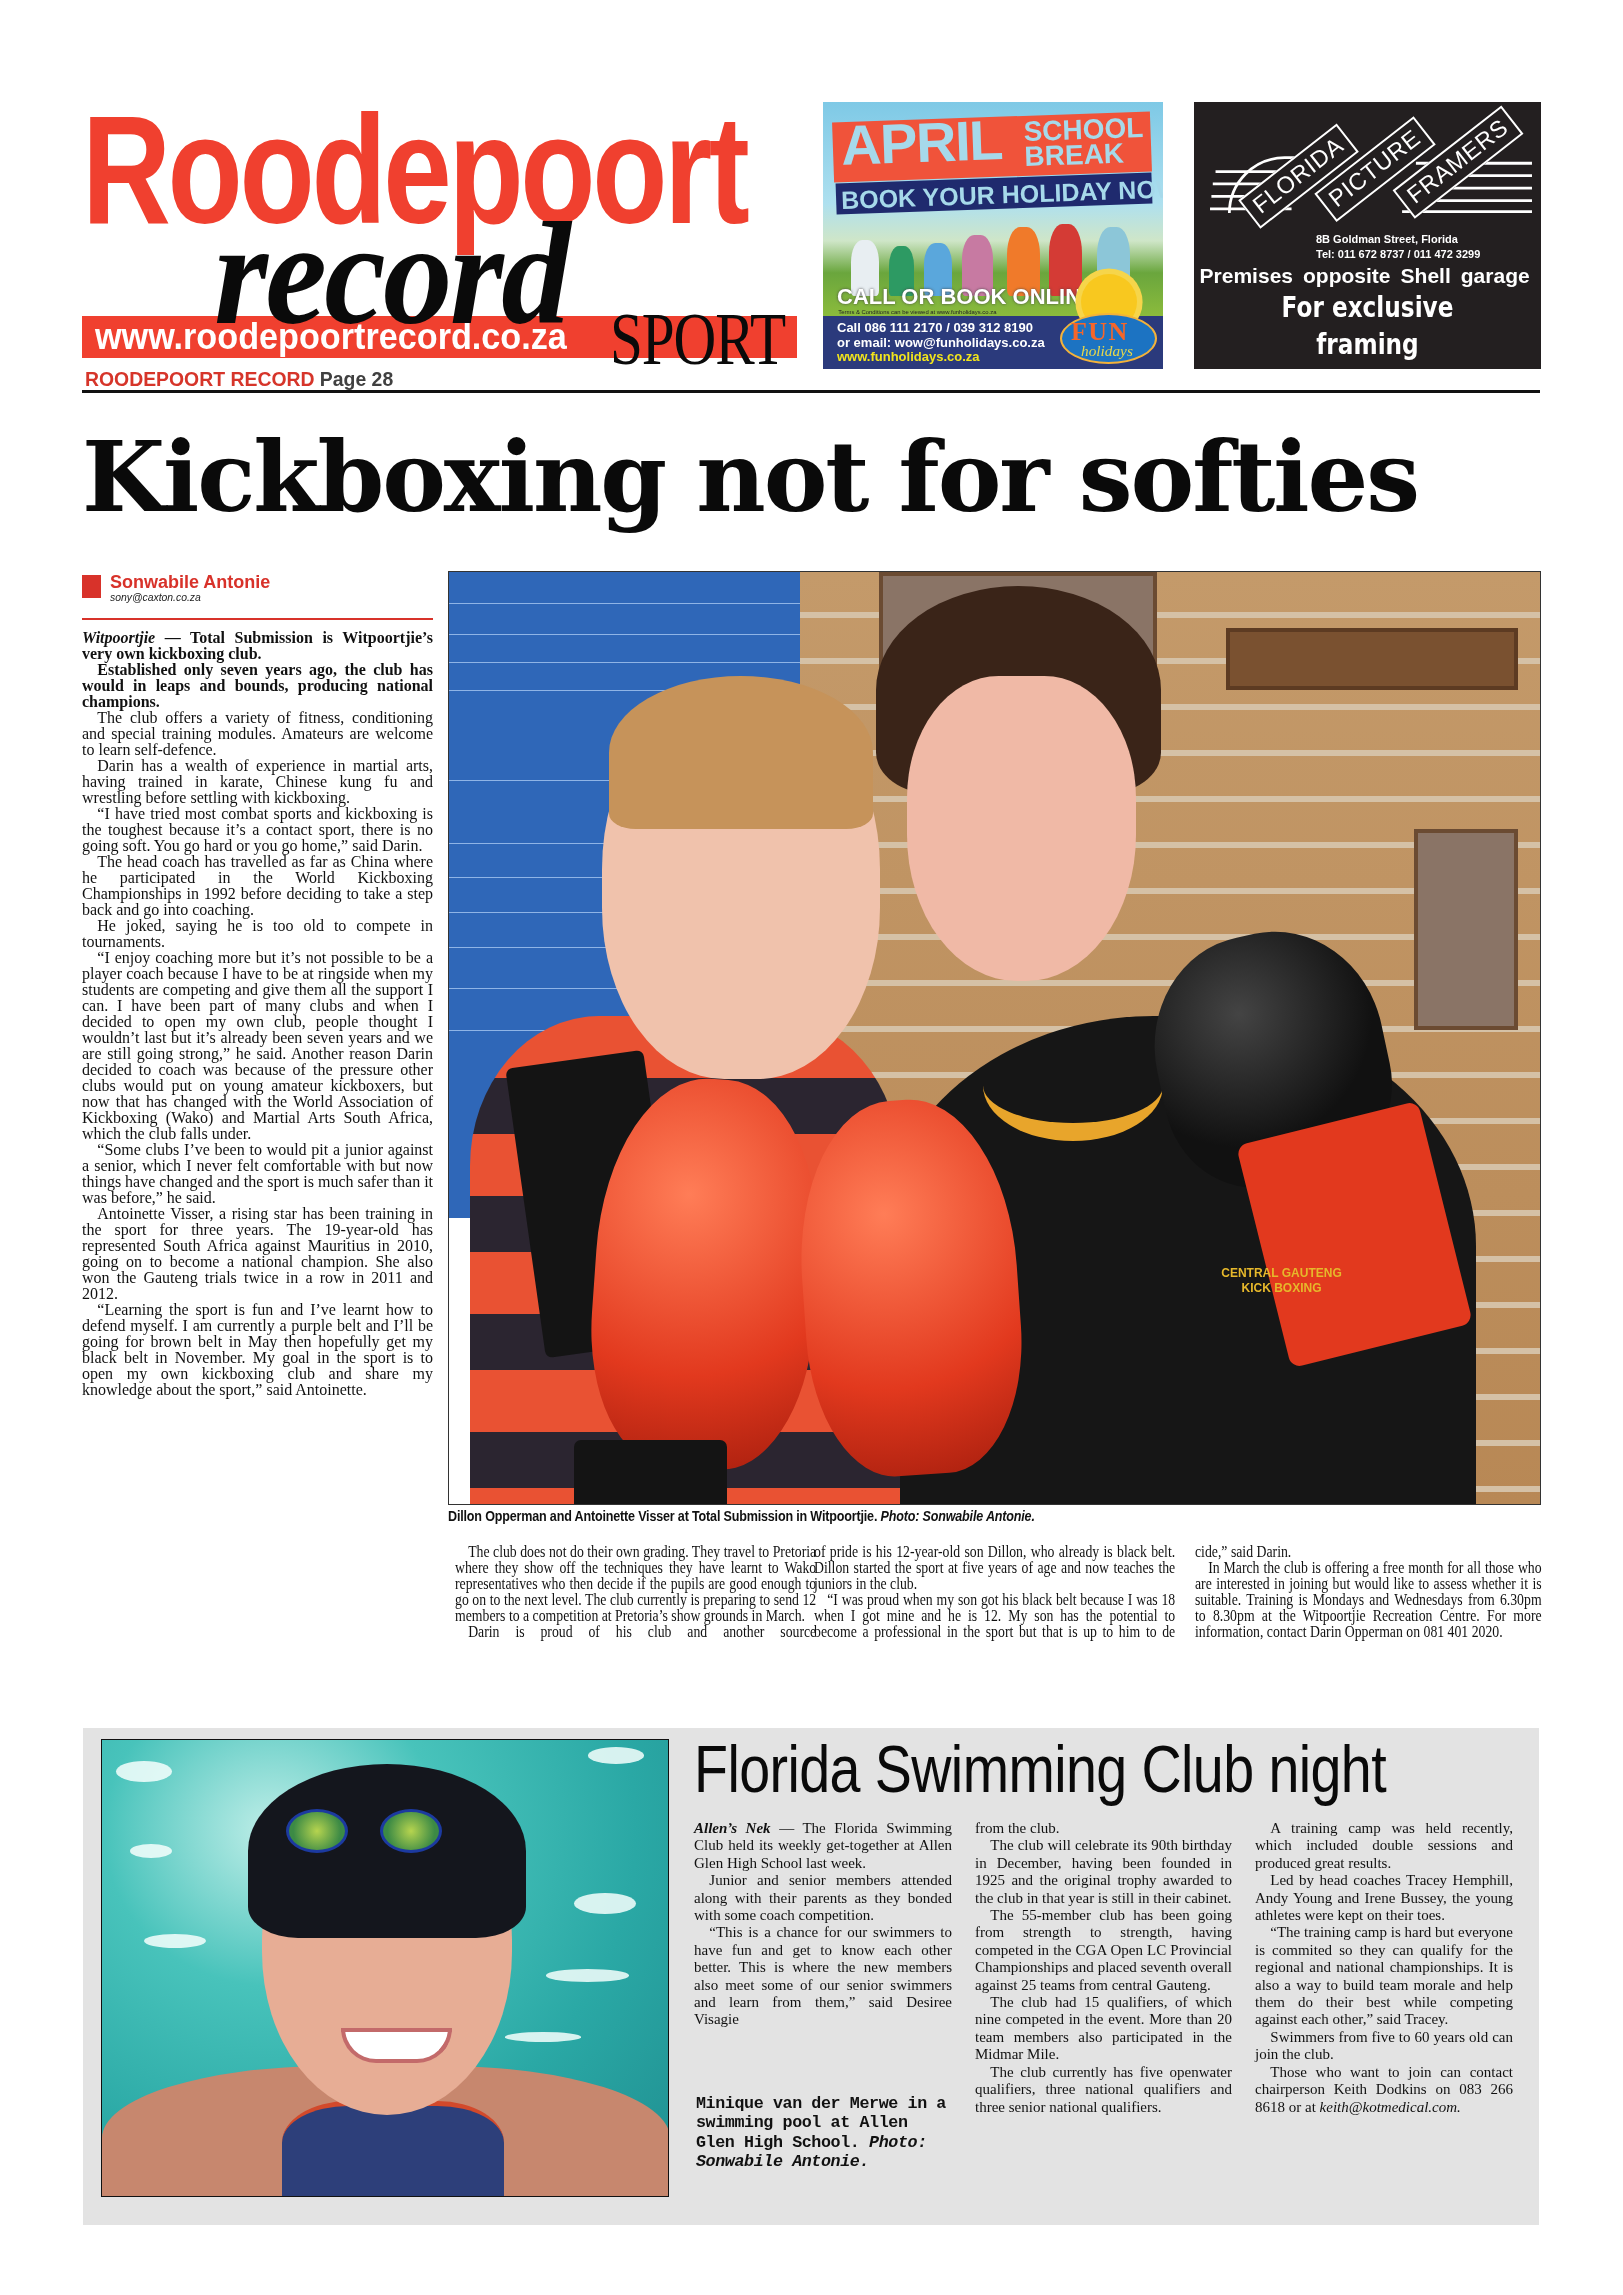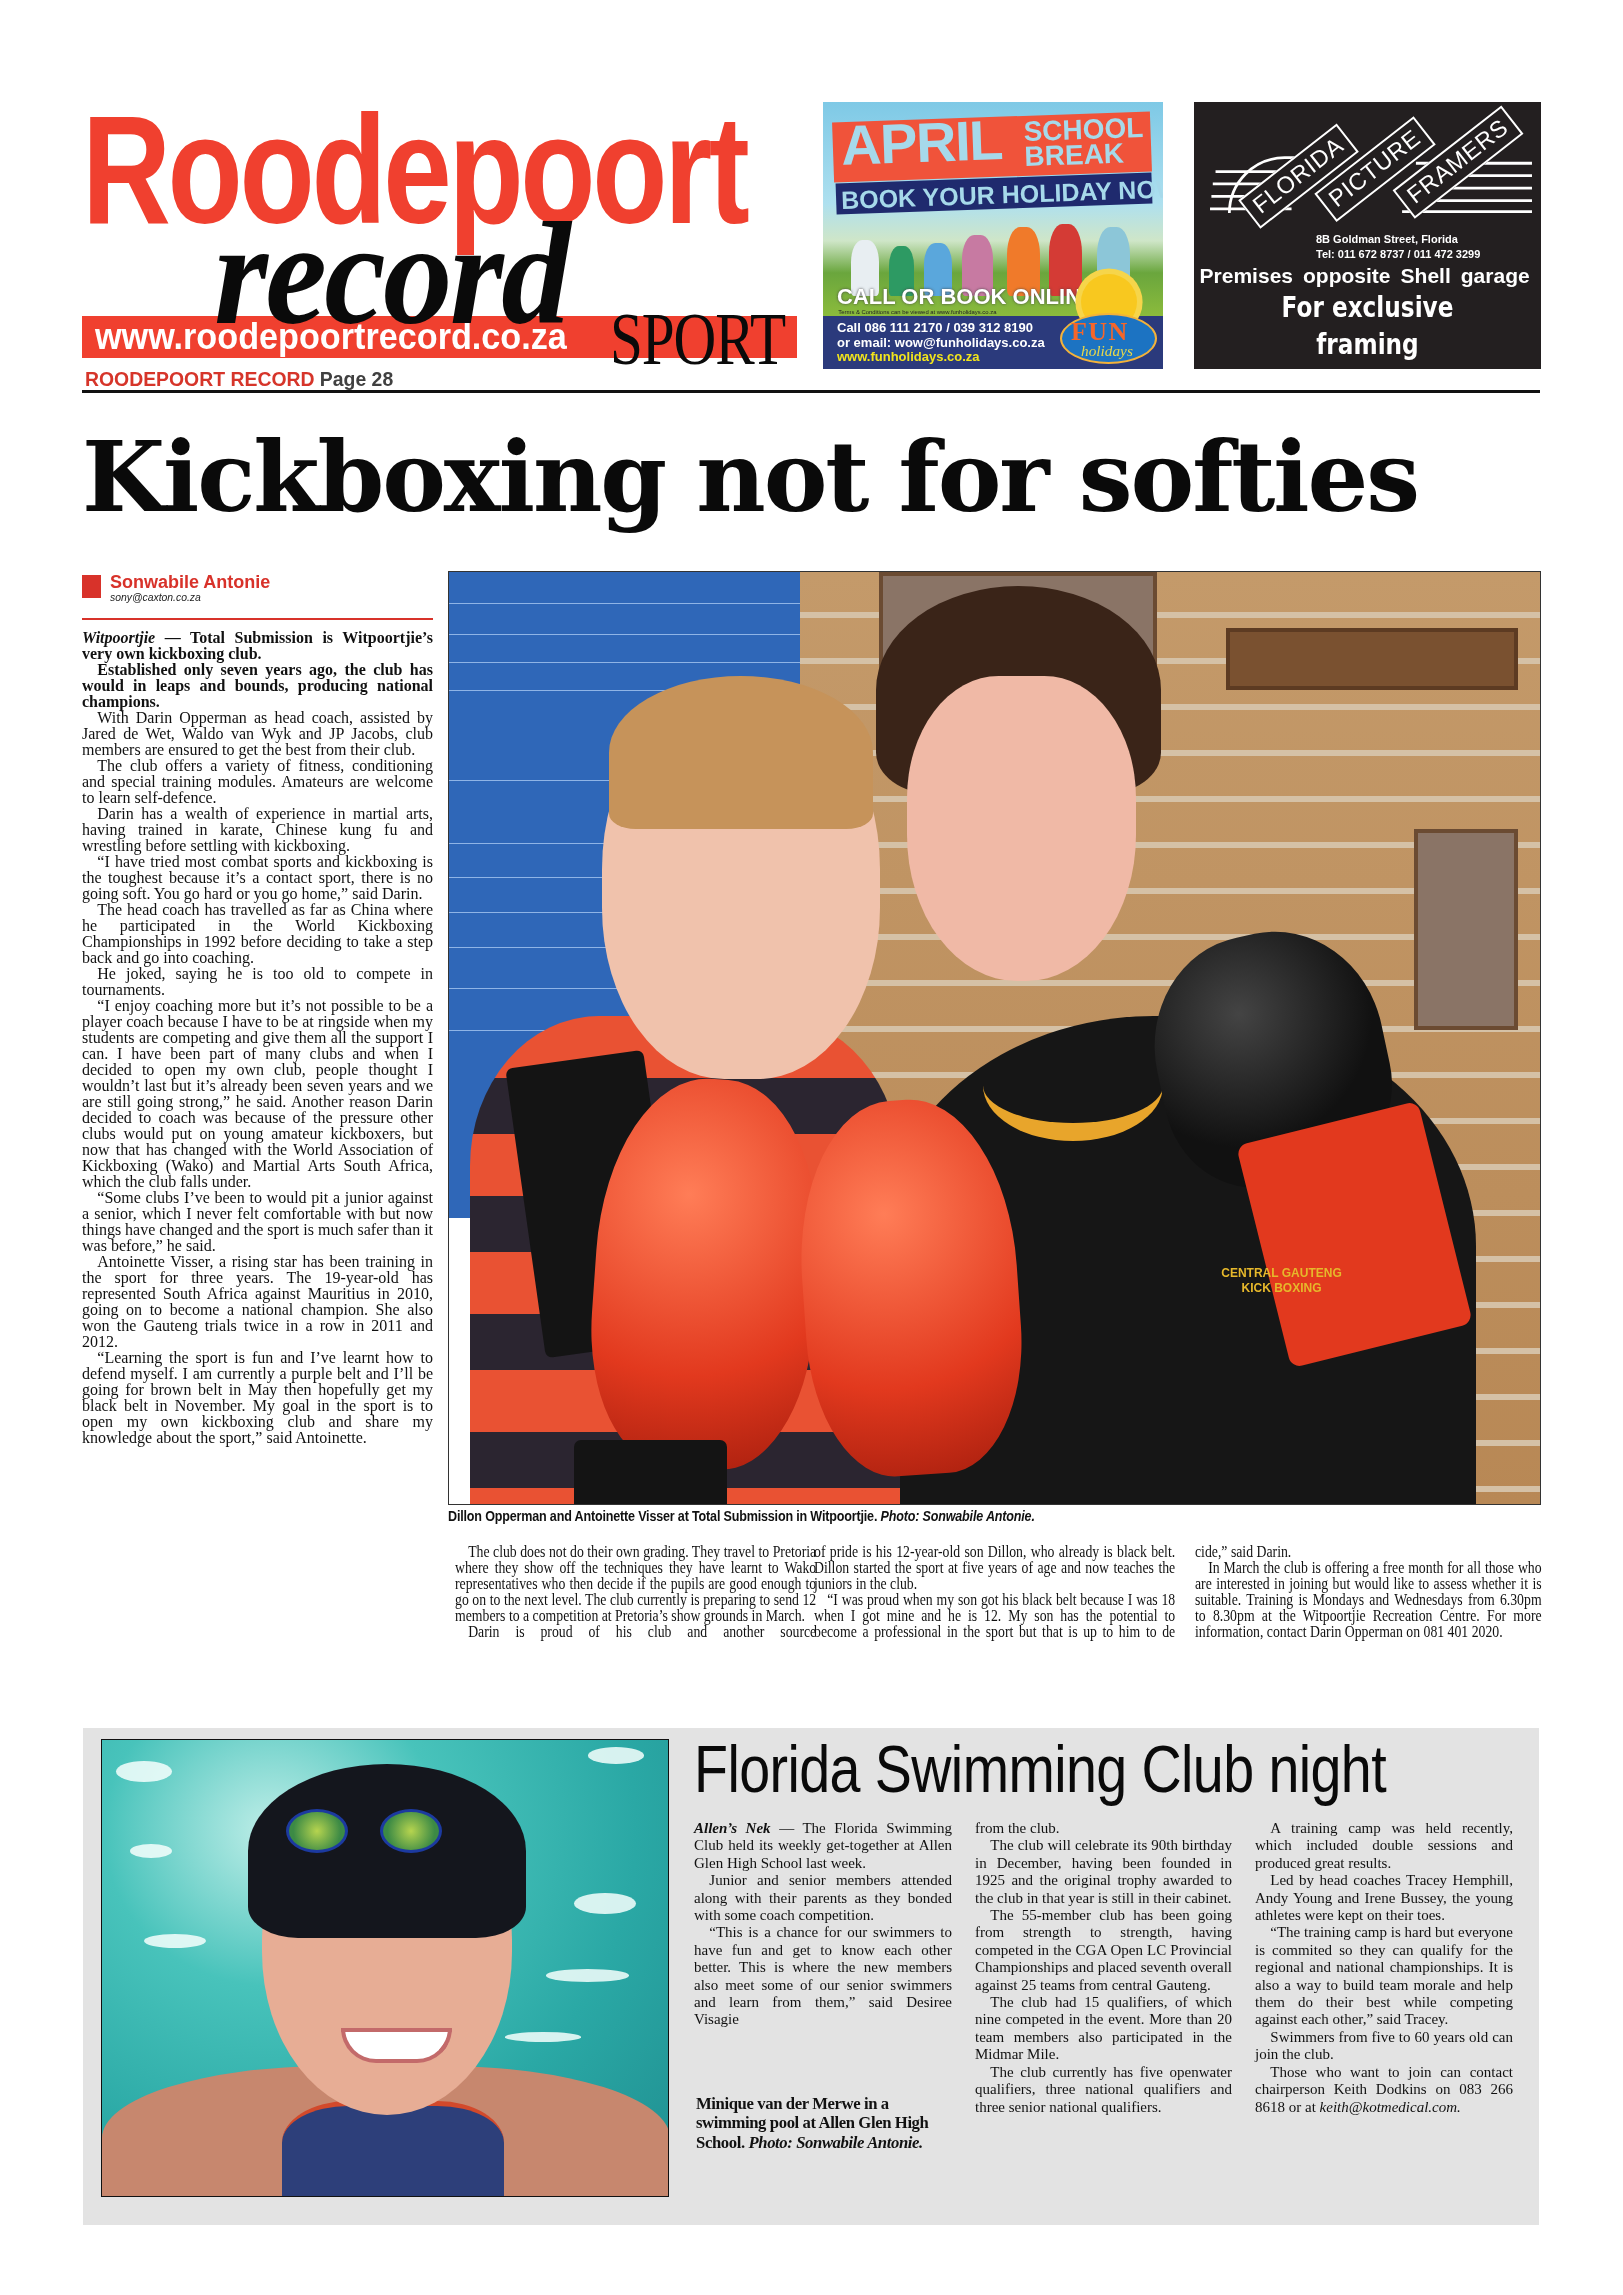--- a/index.html
+++ b/index.html
@@ -134,21 +134,21 @@
   .sw-smile { position: absolute; left: 239px; top: 288px; width: 111px; height: 35px; border-radius: 0 0 56px 56px; background: #fff; border: 4.2px solid #c36a6a; }
   #swim-title { left: 694px; top: 1735px; font-family: "Liberation Sans", sans-serif; font-weight: 400; font-size: 67px; line-height: 1; color: #0a0a0a; white-space: nowrap; transform: scaleX(0.83); transform-origin: left top; letter-spacing: -0.7px; }
   .swim-col { position: absolute; font-family: "Liberation Serif", serif; font-size: 15px; line-height: 17.4px; text-align: justify; color: #111; }
   .swim-col p { text-indent: 15.3px; }
   .swim-col p.first { text-indent: 0; }
   .swim-col .dateline { font-style: italic; font-weight: 700; }
   #swim-col1 { left: 694px; top: 1820px; width: 258px; }
   #swim-col2 { left: 975px; top: 1820px; width: 257px; }
   #swim-col3 { left: 1255px; top: 1820px; width: 258px; }
   .italic { font-style: italic; }
-  #swim-caption { left: 696px; top: 2094px; width: 250px; font-family: Liberation Serif, serif; font-weight: 700; font-size: 16.7px; line-height: 19.4px; color: #111; letter-spacing: -0.4px; }
+  #swim-caption { left: 696px; top: 2094px; width: 250px; font-family: Liberation Mono, monospace; font-weight: 700; font-size: 16.7px; line-height: 19.4px; color: #111; letter-spacing: -0.4px; }
   #swim-caption .credit { font-style: italic; }
 </style>
 </head>
 <body>
 
 <div id="masthead" class="abs">
   <div class="logo-roodepoort">Roodepoort</div>
   <div class="url-bar">
     <span class="url-text">www.roodepoortrecord.co.za</span>
   </div>
@@ -230,21 +230,20 @@
 <div id="byline" class="abs">
   <div class="byline-square"></div>
   <div class="byline-name">Sonwabile Antonie</div>
   <div class="byline-email">sony@caxton.co.za</div>
   <div class="byline-rule"></div>
 </div>
 
 <div id="kb-col1" class="col">
   <p class="first bold"><span class="dateline">Witpoortjie</span><span> — </span><span>Total Submission is Witpoortjie’s very own kickboxing club.</span></p>
   <p class="bold">Established only seven years ago, the club has would in leaps and bounds, producing national champions.</p>
-  <p>With Darin Opperman as head coach, as­sisted by Jared de Wet, Waldo van Wyk and JP Jacobs, club members are ensured to get the best from their club.</p>
   <p>The club offers a variety of fitness, condition­ing and special training modules. Amateurs are welcome to learn self-defence.</p>
   <p>Darin has a wealth of experience in martial arts, having trained in karate, Chinese kung fu and wrestling before settling with kickboxing.</p>
   <p>“I have tried most combat sports and kick­boxing is the toughest because it’s a contact sport, there is no going soft. You go hard or you go home,” said Darin.</p>
   <p>The head coach has travelled as far as China where he participated in the World Kickboxing Championships in 1992 before deciding to take a step back and go into coaching.</p>
   <p>He joked, saying he is too old to compete in tournaments.</p>
   <p>“I enjoy coaching more but it’s not possible to be a player coach because I have to be at ringside when my students are competing and give them all the support I can. I have been part of many clubs and when I decided to open my own club, people thought I wouldn’t last but it’s already been seven years and we are still going strong,” he said. Another reason Darin decid­ed to coach was because of the pressure other clubs would put on young amateur kickboxers, but now that has changed with the World Asso­ciation of Kickboxing (Wako) and Martial Arts South Africa, which the club falls under.</p>
   <p>“Some clubs I’ve been to would pit a junior against a senior, which I never felt comfortable with but now things have changed and the sport is much safer than it was before,” he said.</p>
   <p>Antoinette Visser, a rising star has been train­ing in the sport for three years. The 19-year-old has represented South Africa against Mauritius in 2010, going on to become a national cham­pion. She also won the Gauteng trials twice in a row in 2011 and 2012.</p>
   <p>“Learning the sport is fun and I’ve learnt how to defend myself. I am currently a purple belt and I’ll be going for brown belt in May then hopefully get my black belt in November. My goal in the sport is to open my own kickboxing club and share my knowledge about the sport,” said Antoinette.</p>
 </div>

